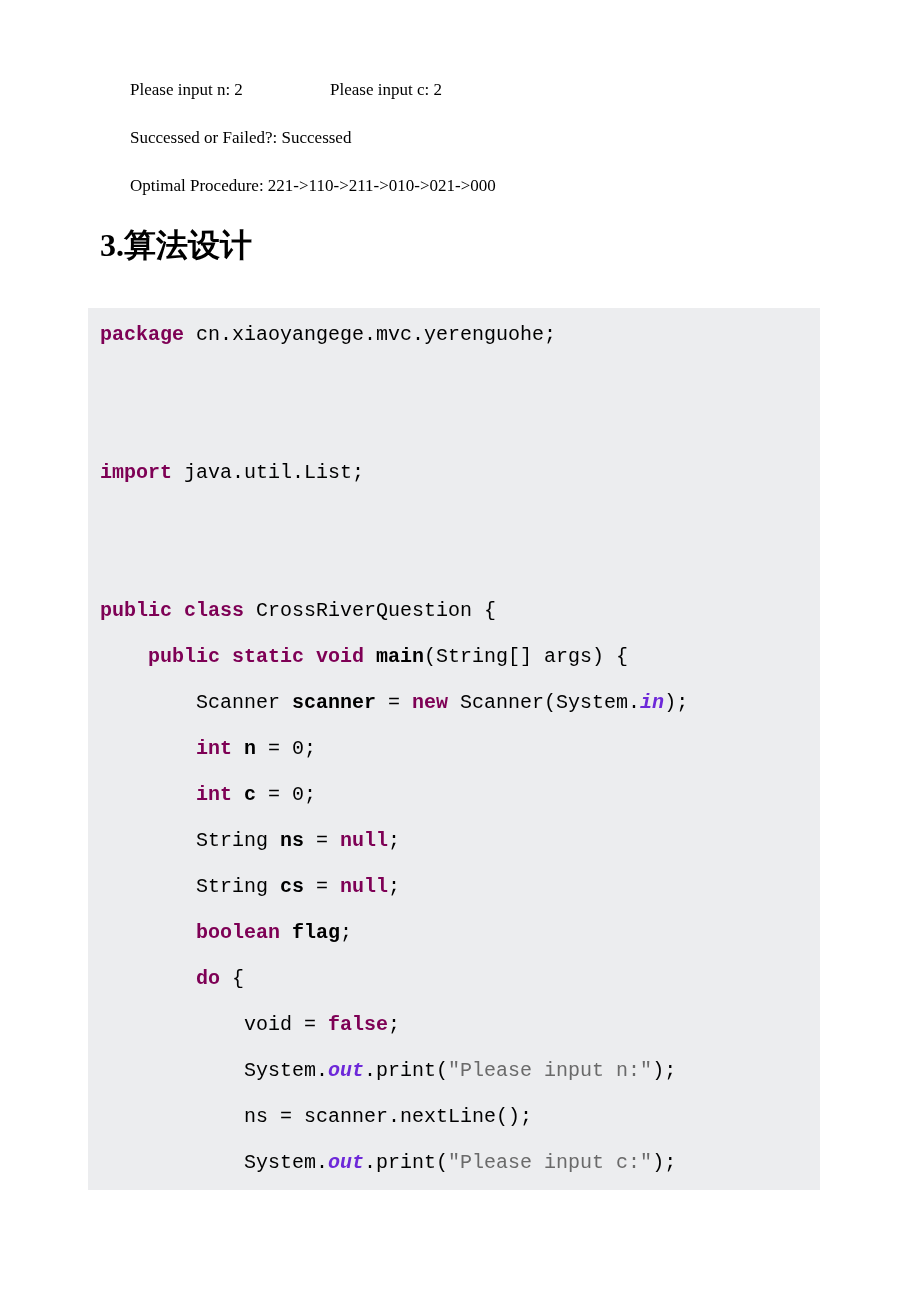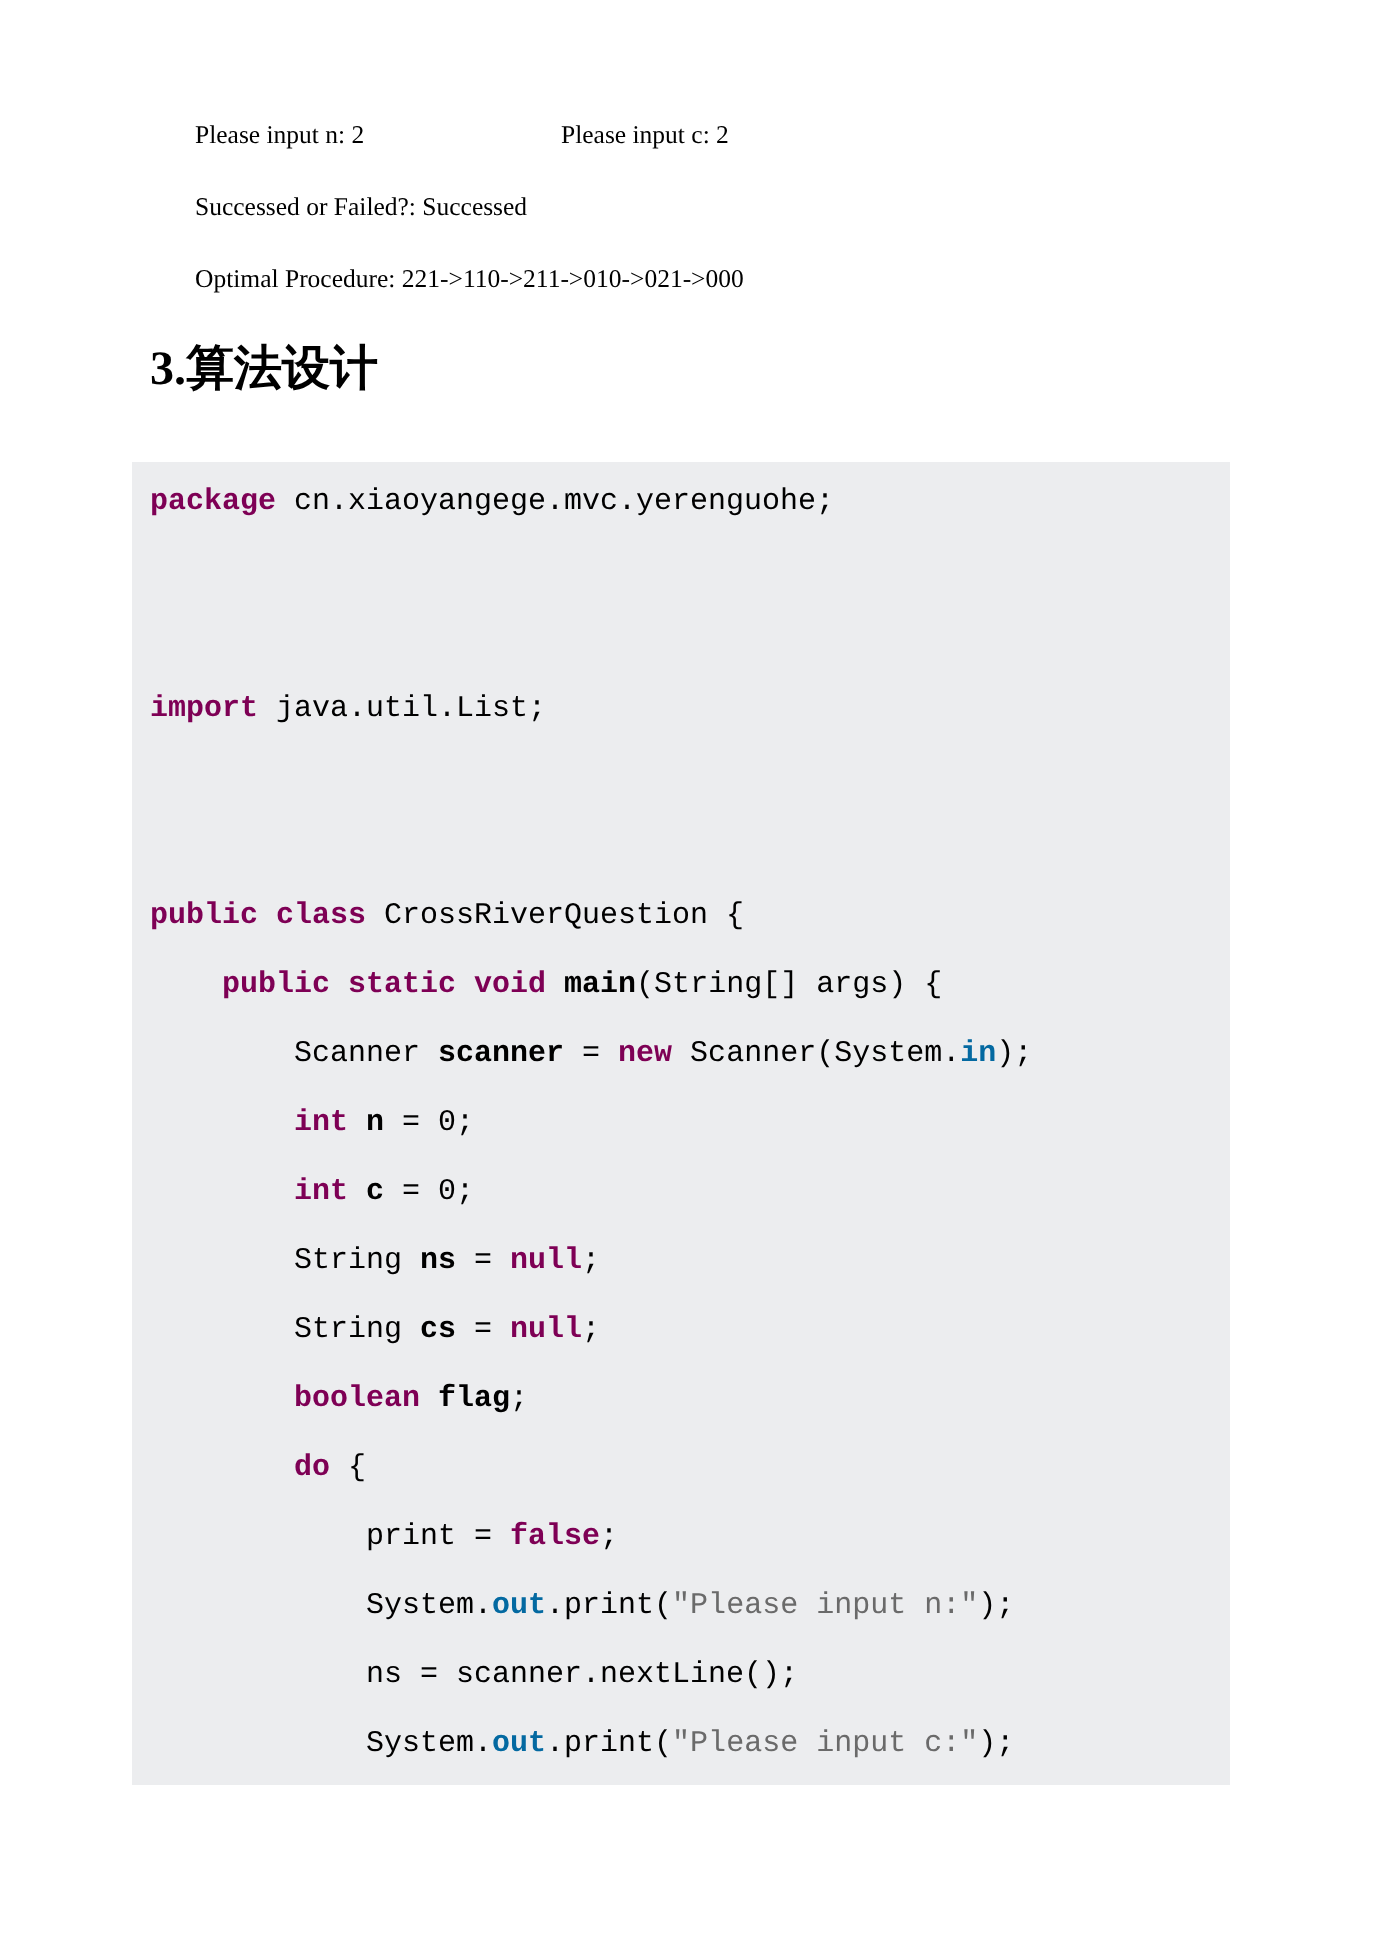--- a/index.html
+++ b/index.html
@@ -14,21 +14,20 @@
     padding: 80px 100px 40px 100px;
   }
   .output-text {
     font-size: 17px;
     color: #000;
     margin-bottom: 28px;
     padding-left: 30px;
   }
   .output-line {
     display: flex;
-    gap: 44px;
   }
   .output-col1 { width: 200px; }
   .heading {
     font-size: 32px;
     font-weight: bold;
     color: #000;
     margin-top: 22px;
     margin-bottom: 40px;
   }
   .code-block {
@@ -40,21 +39,21 @@
     margin-left: -12px;
   }
   .code-line {
     white-space: pre;
     min-height: 24px;
     padding: 8px 12px;
   }
   .kw { color: #7e0055; font-weight: bold; }
   .comment { color: #3f7f5f; }
   .str { color: #6a6a6a; }
-  .field { color: #0369a1; font-weight: bold; }
+  .field { color: #6d28d9; font-style: italic; font-weight: bold; }
   .methodname { color: #000; font-weight: bold; }
   .var { font-weight: bold; }
 </style>
 </head>
 <body>
 
 <div class="page">
 
   <div class="output-text output-line">
     <span class="output-col1">Please input n: 2</span>
@@ -74,19 +73,19 @@
     <div class="code-line"> </div>
     <div class="code-line"><span class="kw">public</span><span class="kw"> class</span><span> CrossRiverQuestion {</span></div>
     <div class="code-line"><span>    </span><span class="kw">public</span><span class="kw"> static</span><span class="kw"> void</span><span class="methodname"> main</span><span>(String[] args) {</span></div>
     <div class="code-line"><span>        </span><span>Scanner </span><span class="var">scanner</span><span> = </span><span class="kw">new</span><span> Scanner(System.</span><span class="field">in</span><span>);</span></div>
     <div class="code-line"><span>        </span><span class="kw">int</span><span class="var"> n</span><span> = 0;</span></div>
     <div class="code-line"><span>        </span><span class="kw">int</span><span class="var"> c</span><span> = 0;</span></div>
     <div class="code-line"><span>        </span><span>String </span><span class="var">ns</span><span> = </span><span class="kw">null</span><span>;</span></div>
     <div class="code-line"><span>        </span><span>String </span><span class="var">cs</span><span> = </span><span class="kw">null</span><span>;</span></div>
     <div class="code-line"><span>        </span><span class="kw">boolean</span><span class="var"> flag</span><span>;</span></div>
     <div class="code-line"><span>        </span><span class="kw">do</span><span> {</span></div>
-    <div class="code-line"><span>            </span><span>print = </span><span class="kw">false</span><span>;</span></div>
+    <div class="code-line"><span>            </span><span>void = </span><span class="kw">false</span><span>;</span></div>
     <div class="code-line"><span>            </span><span>System.</span><span class="field">out</span><span>.print(</span><span class="str">"Please input n:"</span><span>);</span></div>
     <div class="code-line"><span>            </span><span>ns = scanner.nextLine();</span></div>
     <div class="code-line"><span>            </span><span>System.</span><span class="field">out</span><span>.print(</span><span class="str">"Please input c:"</span><span>);</span></div>
   </div>
 
 </div>
 
 </body></html>

